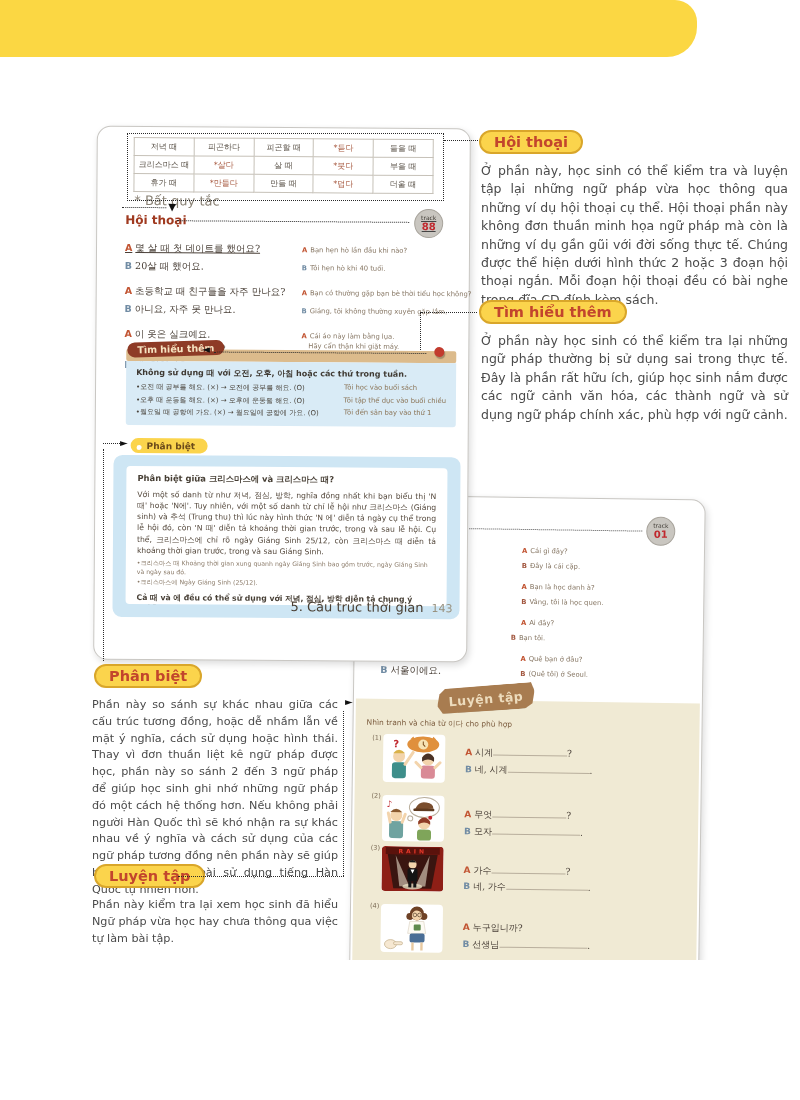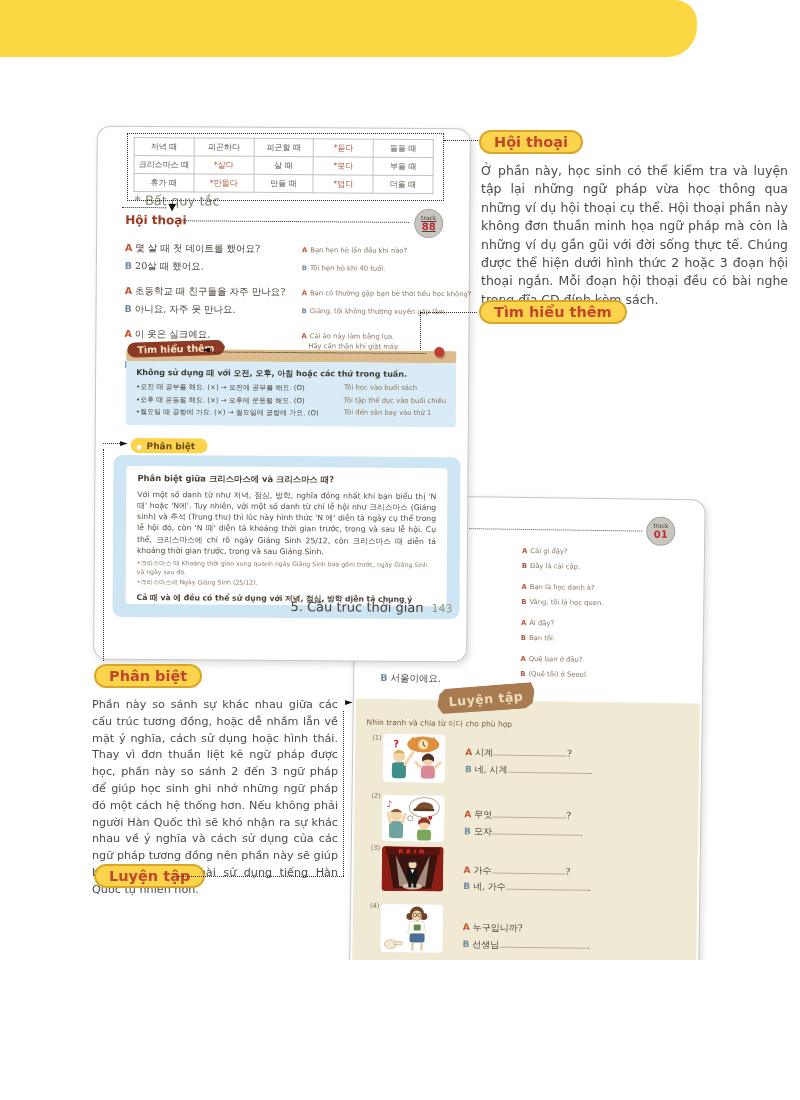--- a/index.html
+++ b/index.html
@@ -167,21 +167,21 @@
 
     <div class="dot-h" style="left:25px; top:80px; width:44px;"></div>
     <span class="arr" style="left:71px; top:75px;">▼</span>
     <div class="dot-h" style="left:80px; top:93px; width:232px;"></div>
 
     <div class="badge" style="left:317px; top:80px;text-decoration:underline;">
       <span class="t">track</span>
       <span class="n">88</span>
     </div>
 
-    <div class="ko-line" style="left:28px; top:115px;"><span class="sp a">A</span><span>몇 살 때 첫 데이트를 했어요?</span></div>
+    <div class="ko-line" style="left:28px; top:115px;text-decoration:underline;"><span class="sp a">A</span><span>몇 살 때 첫 데이트를 했어요?</span></div>
     <div class="ko-line" style="left:28px; top:133px;"><span class="sp b">B</span><span>20살 때 했어요.</span></div>
     <div class="ko-line" style="left:28px; top:158px;"><span class="sp a">A</span><span>초등학교 때 친구들을 자주 만나요?</span></div>
     <div class="ko-line" style="left:28px; top:176px;"><span class="sp b">B</span><span>아니요, 자주 못 만나요.</span></div>
     <div class="ko-line" style="left:28px; top:201px;"><span class="sp a">A</span><span>이 옷은 실크예요.</span></div>
     <div class="ko-line" style="left:39px; top:215px;"><span>세탁할 때 조심하세요.</span></div>
     <div class="ko-line" style="left:28px; top:232px;"><span class="sp b">B</span><span>네, 알았어요.</span></div>
 
     <div class="vi-line" style="left:205px; top:118px;"><span class="sp a">A</span><span>Bạn hẹn hò lần đầu khi nào?</span></div>
     <div class="vi-line" style="left:205px; top:136px;"><span class="sp b">B</span><span>Tôi hẹn hò khi 40 tuổi.</span></div>
     <div class="vi-line" style="left:205px; top:161px;"><span class="sp a">A</span><span>Bạn có thường gặp bạn bè thời tiểu học không?</span></div>
@@ -231,28 +231,28 @@
 
   <div class="page" id="page2">
 
     <div class="p2-dotline"></div>
     <div class="badge" style="left:290px; top:17px;">
       <span class="t">track</span>
       <span class="n">01</span>
     </div>
 
     <div class="ko-line" style="left:26px; top:146px;"><span class="sp a">A</span><span>고향이 어디예요?</span></div>
-    <div class="ko-line" style="left:26px; top:176px;"><span class="sp b">B</span><span>서울이에요.</span></div>
+    <div class="ko-line" style="left:26px; top:168px;"><span class="sp b">B</span><span>서울이에요.</span></div>
 
     <div class="vi-line" style="left:166px; top:49px;"><span class="sp a">A</span><span>Cái gì đây?</span></div>
     <div class="vi-line" style="left:166px; top:64px;"><span class="sp b2">B</span><span>Đây là cái cặp.</span></div>
     <div class="vi-line" style="left:166px; top:85px;"><span class="sp a">A</span><span>Bạn là học danh à?</span></div>
     <div class="vi-line" style="left:166px; top:100px;"><span class="sp b2">B</span><span>Vâng, tôi là học quen.</span></div>
     <div class="vi-line" style="left:166px; top:121px;"><span class="sp a">A</span><span>Ai đây?</span></div>
-    <div class="vi-line" style="left:166px; top:136px;"><span class="sp b2">B</span><span>Bạn tôi.</span></div>
+    <div class="vi-line" style="left:156px; top:136px;"><span class="sp b2">B</span><span>Bạn tôi.</span></div>
     <div class="vi-line" style="left:166px; top:157px;"><span class="sp a">A</span><span>Quê bạn ở đâu?</span></div>
     <div class="vi-line" style="left:166px; top:172px;"><span class="sp b2">B</span><span>(Quê tôi) ở Seoul.</span></div>
 
     <div class="beige"></div>
     <div class="stamp">
         <span>Luyện tập</span>
       </div>
     <div class="instr">Nhìn tranh và chia từ 이다 cho phù hợp</div>
 
     <span class="ex-num" style="left:19px; top:238px;">(1)</span>
@@ -344,25 +344,27 @@
     <div class="footer2">
       <span class="f-ch">Làm quen</span>
       <span class="f-pg">27</span>
     </div>
   </div>
 
   <div class="pill" style="left:479px; top:130px;">Hội thoại</div>
   <div class="ann right" style="left:481px; top:162px;">Ở phần này, học sinh có thể kiểm tra và luyện tập lại những ngữ pháp vừa học thông qua những ví dụ hội thoại cụ thể. Hội thoại phần này không đơn thuần minh họa ngữ pháp mà còn là những ví dụ gần gũi với đời sống thực tế. Chúng được thể hiện dưới hình thức 2 hoặc 3 đoạn hội thoại ngắn. Mỗi đoạn hội thoại đều có bài nghe trong đĩa CD đính kèm sách.</div>
 
   <div class="pill" style="left:479px; top:300px;">Tìm hiểu thêm</div>
+  <div class="ann right" style="left:481px; top:332px;">Ở phần này học sinh có thể kiểm tra lại những ngữ pháp thường bị sử dụng sai trong thực tế. Đây là phần rất hữu ích, giúp học sinh nắm được các ngữ cảnh văn hóa, các thành ngữ và sử dụng ngữ pháp chính xác, phù hợp với ngữ cảnh.</div>
 
   <div class="pill" style="left:94px; top:664px;">Phân biệt</div>
   <div class="ann left" style="left:92px; top:697px;">Phần này so sánh sự khác nhau giữa các cấu trúc tương đồng, hoặc dễ nhầm lẫn về mặt ý nghĩa, cách sử dụng hoặc hình thái. Thay vì đơn thuần liệt kê ngữ pháp được học, phần này so sánh 2 đến 3 ngữ pháp để giúp học sinh ghi nhớ những ngữ pháp đó một cách hệ thống hơn. Nếu không phải người Hàn Quốc thì sẽ khó nhận ra sự khác nhau về ý nghĩa và cách sử dụng của các ngữ pháp tương đồng nên phần này sẽ giúp học sinh nước ngoài sử dụng tiếng Hàn Quốc tự nhiên hơn.</div>
 
   <div class="pill" style="left:94px; top:864px;">Luyện tập</div>
+  <div class="ann left" style="left:92px; top:897px;">Phần này kiểm tra lại xem học sinh đã hiểu Ngữ pháp vừa học hay chưa thông qua việc tự làm bài tập.</div>
 
   <div class="dot-rect" style="left:127px; top:133px; width:315px; height:66px;"></div>
   <div class="dot-h" style="left:444px; top:140px; width:34px;"></div>
 
   <div class="dot-v" style="left:420px; top:312px; height:38px;"></div>
   <div class="dot-h" style="left:421px; top:312px; width:56px;"></div>
 
   <div class="dot-h" style="left:103px; top:443px; width:17px;"></div>
   <span class="arr" style="left:120px; top:438px;">►</span>
   <div class="dot-v" style="left:103px; top:449px; height:212px;"></div>

